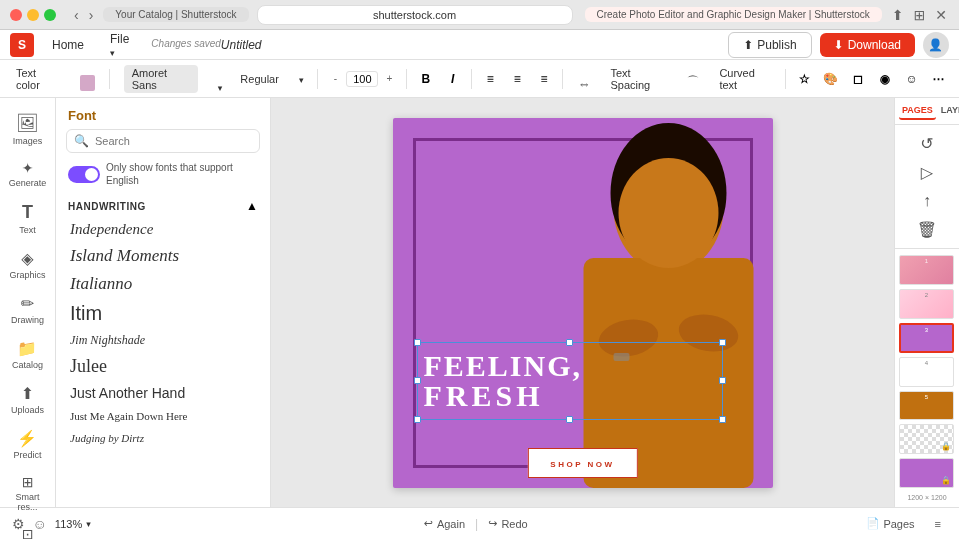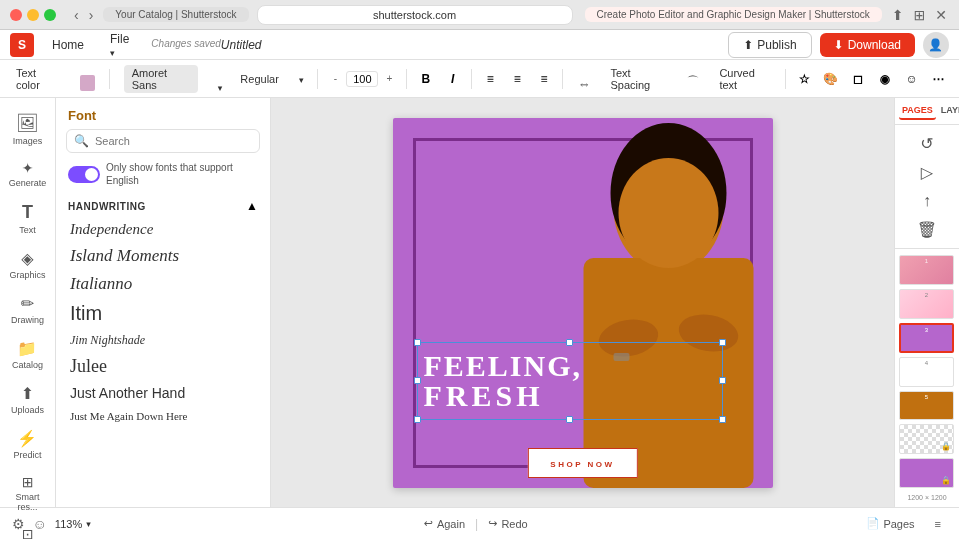--- a/index.html
+++ b/index.html
@@ -289,20 +289,23 @@
       <div class="font-item">
         <span style="font-size:18px;font-family:Georgia,serif;">Julee</span>
       </div>
       <div class="font-item">
         <span style="font-size:14px;font-family:Arial,sans-serif;">Just Another Hand</span>
       </div>
       <div class="font-item">
         <span style="font-size:11px;font-family:'Comic Sans MS',cursive;">Just Me Again Down Here</span>
       </div>
       <div class="font-item">
+        <span style="font-size:11px;font-family:'Brush Script MT',cursive;font-style:italic;">Judging by Dirtz</span>
+      </div>
+      <div class="font-item">
         
       </div>
 
     </div>
   </div>
 
   <div class="canvas-area">
     <div class="canvas-content">
 
       <div class="canvas-inner-border"></div>

